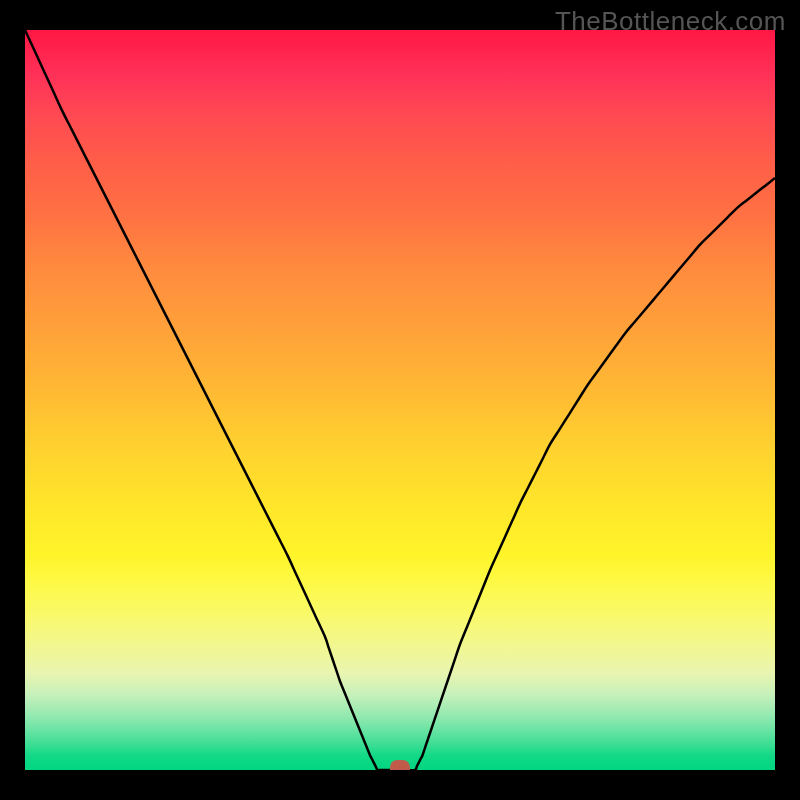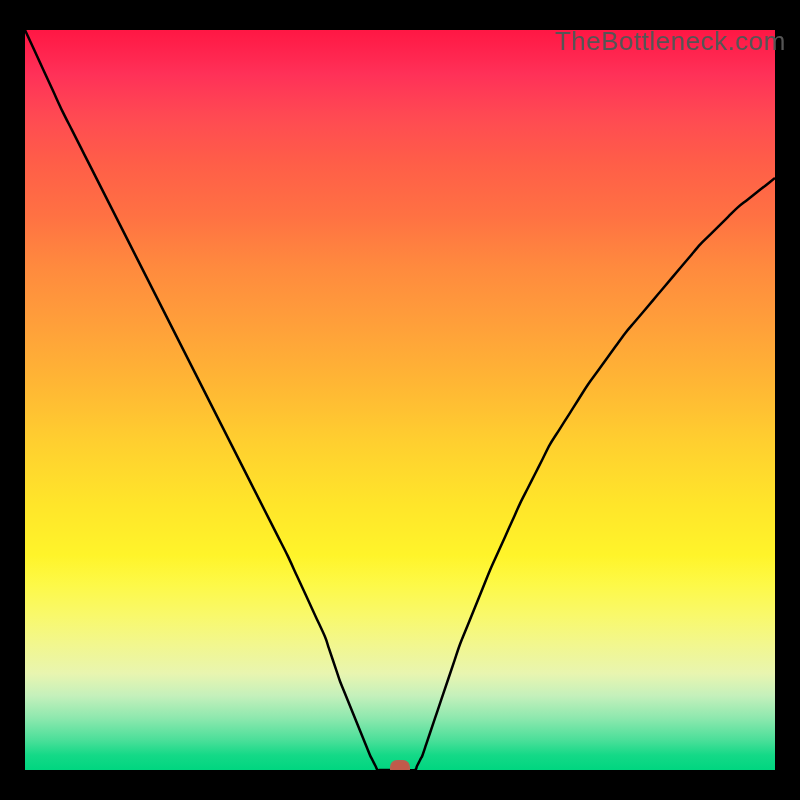--- a/index.html
+++ b/index.html
@@ -13,21 +13,20 @@
   }
   .watermark {
     position: absolute;
     top: 6px;
     right: 14px;
     color: #555;
     font-size: 26px;
     font-weight: 500;
     letter-spacing: 0.5px;
     z-index: 10;
-    margin-top: 20px;
   }
   .chart-area {
     position: absolute;
     left: 25px;
     top: 30px;
     width: 750px;
     height: 740px;
   }
   .gradient-bg {
     position: absolute;

